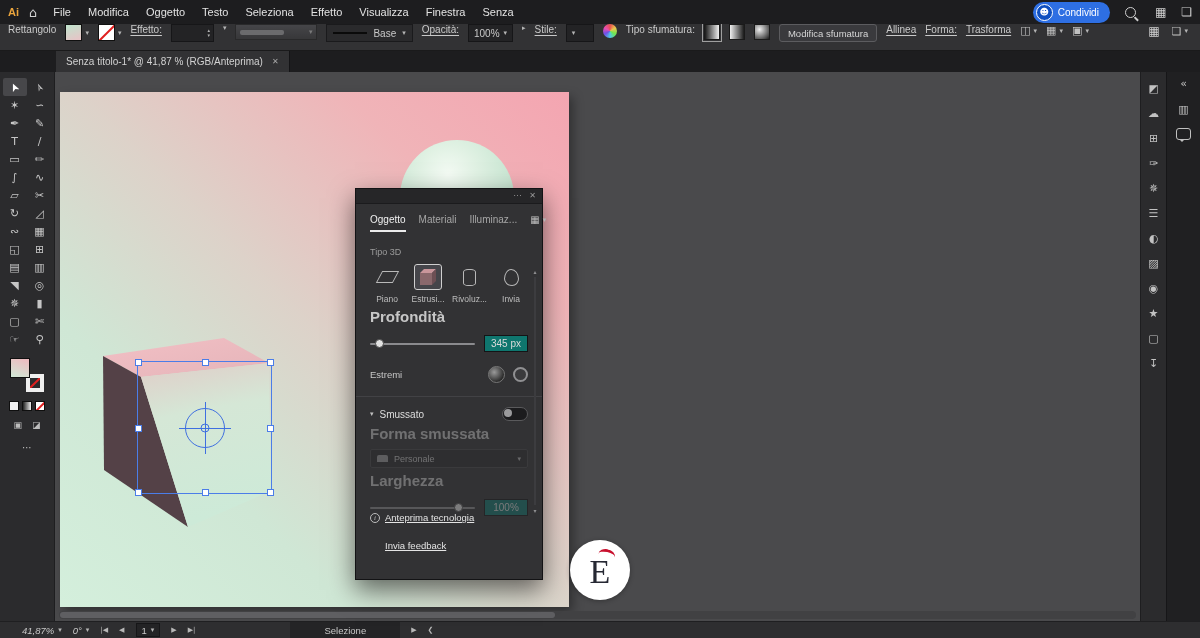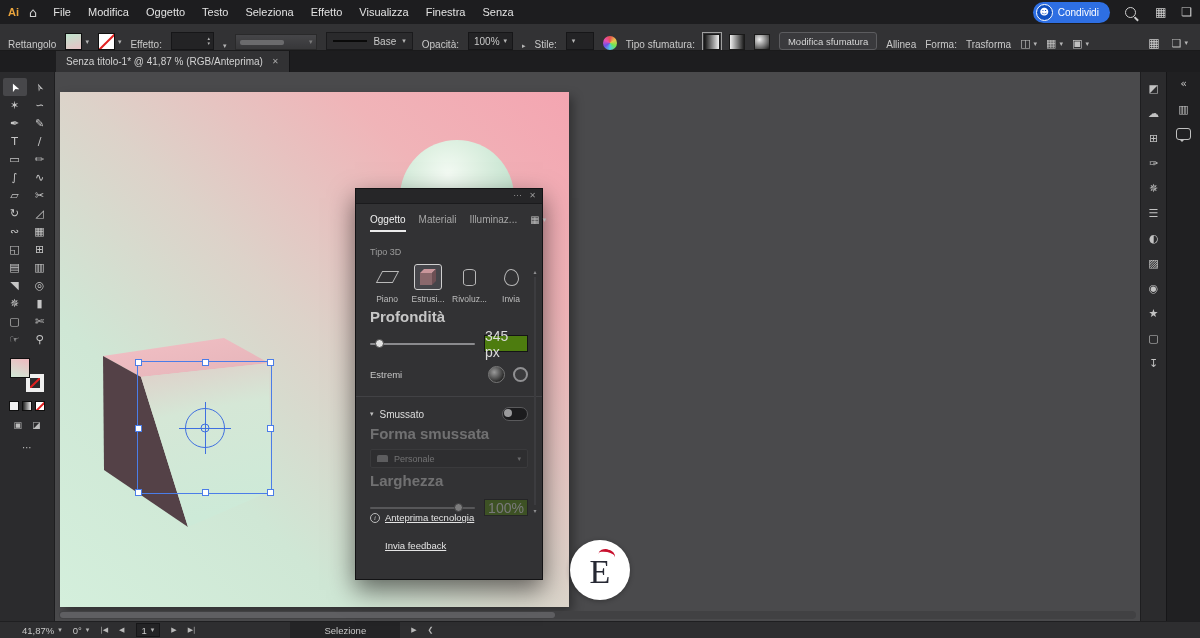--- a/index.html
+++ b/index.html
@@ -19,21 +19,21 @@
   .avatar{width:15px;height:15px;border-radius:50%;background:#0f4fc0;border:1px solid #fff;
           display:flex;align-items:center;justify-content:center;font-size:9px;color:#fff;
           font-family:"DejaVu Sans",sans-serif;}
   .search-ic{position:relative;width:9px;height:9px;border:1.5px solid #cfcfcf;border-radius:50%;margin-right:4px;}
   .search-ic::after{content:"";position:absolute;right:-4px;bottom:-3px;width:5px;height:1.5px;
                     background:#cfcfcf;transform:rotate(45deg);}
   .mb-ic{font-size:12px;color:#cfcfcf;font-family:"DejaVu Sans",sans-serif;}
 
   
   #optionsbar{position:absolute;top:24px;left:0;right:0;height:26px;background:#323234;
-              border-bottom:1px solid #1a1a1b;display:flex;align-items:flex-end;gap:9px;
+              border-bottom:1px solid #1a1a1b;display:flex;align-items:flex-start;gap:9px;
               padding:0 8px;font-size:10px;color:#c9c9c9;white-space:nowrap;z-index:39;overflow:hidden;}
   .ob-link{text-decoration:underline;text-underline-offset:2px;color:#c9c9c9;}
   .swatch{width:15px;height:15px;border:1px solid #101010;display:inline-block;}
   .fill-swatch{background:linear-gradient(160deg,#bfe4cd,#e9c2c6);}
   .none-swatch{background:#fff;position:relative;overflow:hidden;}
   .none-swatch::after{content:"";position:absolute;left:-4px;top:6px;width:26px;height:2px;
                       background:#e02020;transform:rotate(-45deg);}
   .chev{font-size:7px;color:#b5b5b5;font-family:"DejaVu Sans",sans-serif;}
   .stepper{width:38px;height:16px;background:#232325;border:1px solid #161618;display:inline-flex;
            align-items:center;justify-content:flex-end;padding-right:3px;}
@@ -158,22 +158,22 @@
   .shape-cube::after{content:"";position:absolute;right:-4px;top:-2px;width:4px;height:12px;background:#6d4f54;
                      transform:skewY(-45deg);}
   .shape-cyl{width:11px;height:15px;border:1.5px solid #b9b9b9;border-radius:5px/3px;}
   .shape-blob{width:13px;height:15px;border:1.5px solid #b9b9b9;
               border-radius:48% 52% 46% 54%/58% 58% 42% 42%;}
   .p-field-label{margin-top:4px;font-size:15px;color:#c6c6c6;font-weight:bold;}
   .p-slider-row{display:flex;align-items:center;margin-top:10px;}
   .track{flex:1;height:2px;background:#8b8b8e;position:relative;border-radius:1px;}
   .knob{position:absolute;top:-3.5px;width:9px;height:9px;border-radius:50%;background:#e2e2e2;
         border:1px solid #4a4a4a;box-sizing:border-box;}
-  .p-val{width:42px;height:15px;margin-left:9px;background:#4d7c0f;border:1px solid #141416;color:#dadada;
-         font-size:14px;display:flex;align-items:center;justify-content:center;}
+  .p-val{width:42px;height:15px;margin-left:9px;background:#0f766e;border:1px solid #141416;color:#dadada;
+         font-size:10px;display:flex;align-items:center;justify-content:center;}
   .p-caps-row{display:flex;align-items:center;gap:8px;margin-top:14px;}
   .p-caps-row .lbl{font-size:9.5px;color:#c6c6c6;margin-right:auto;}
   .cap-btn{width:15px;height:15px;border-radius:50%;}
   .cap1{background:radial-gradient(circle at 35% 35%,#9a9a9a,#2a2a2a 72%);border:1px solid #777;}
   .cap2{background:#3a3a3c;border:2px solid #909092;box-sizing:border-box;}
   .p-divider{margin:13px -14px 0;border:none;border-top:1px solid #424245;}
   .p-bevel-row{display:flex;align-items:center;gap:6px;margin-top:10px;color:#dedede;font-size:10px;}
   .bchev{font-size:7px;color:#c0c0c0;font-family:"DejaVu Sans",sans-serif;}
   .toggle{width:24px;height:12px;background:#1c1c1e;border:1px solid #5a5a5c;border-radius:7px;
           position:relative;margin-left:auto;}
@@ -192,21 +192,21 @@
   .f2{margin-left:15px;margin-top:17px;}
   .p-scroll{position:absolute;right:3px;top:64px;bottom:44px;width:8px;display:flex;flex-direction:column;
             align-items:center;justify-content:space-between;color:#8e8e90;font-size:6px;
             font-family:"DejaVu Sans",sans-serif;}
   .strack{flex:1;width:2px;background:#3c3c3f;margin:2px 0;}
 
   
   #statusbar{position:absolute;bottom:0;left:0;right:0;height:16px;background:#2e2e30;
              border-top:1px solid #1f1f21;display:flex;align-items:center;gap:11px;padding-left:22px;
              font-size:9.5px;color:#c8c8c8;z-index:41;}
-  .sb-field{display:flex;align-items:center;gap:4px;}
+  .sb-field{display:flex;align-items:center;gap:4px;font-style:italic;}
   .sb-ic{color:#b8b8b8;font-size:7px;font-family:"DejaVu Sans",sans-serif;}
   .sb-abox{display:flex;align-items:center;gap:4px;background:#232325;border:1px solid #161618;
            height:12px;padding:0 5px;}
   .sb-status{align-self:stretch;display:flex;align-items:center;background:#242426;
              padding:0 34px;margin-left:84px;}
 </style>
 </head>
 <body>
 
 <div id="app">

